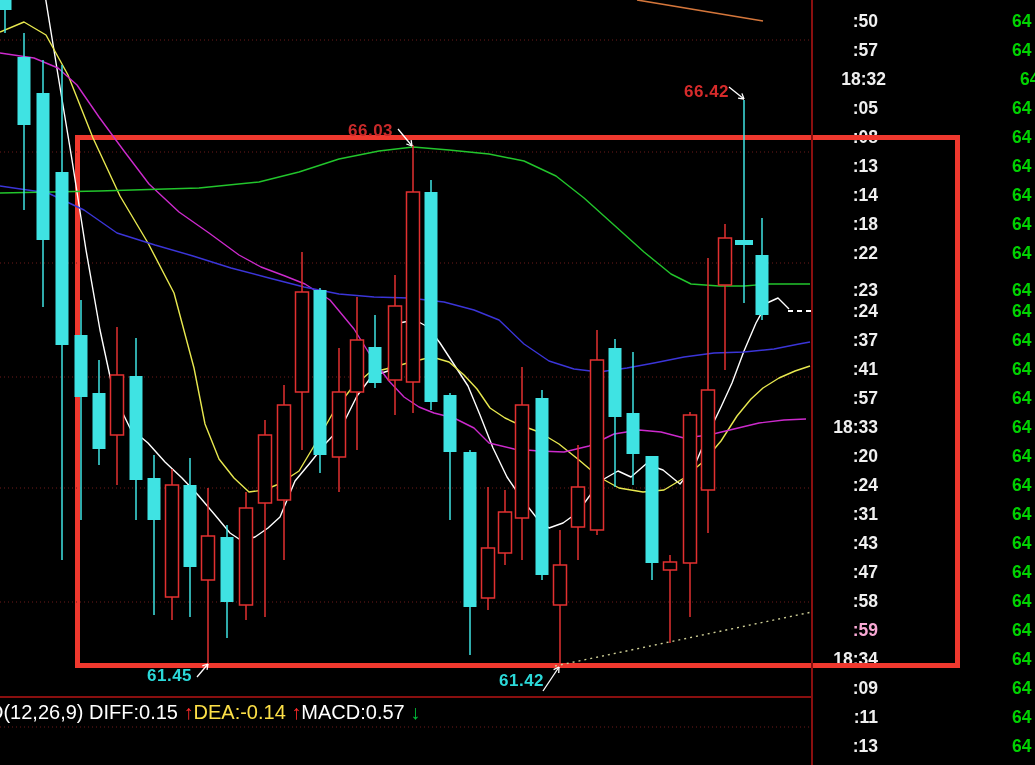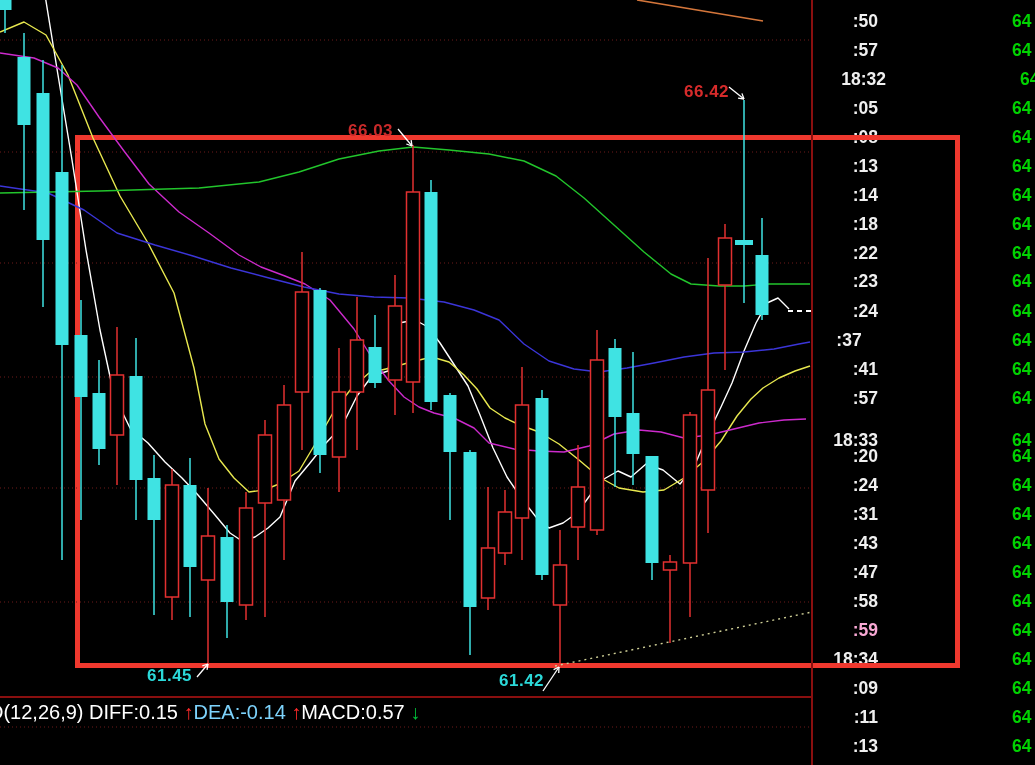--- a/index.html
+++ b/index.html
@@ -49,41 +49,41 @@
         <span class="tape-price" style="color: rgb(0, 211, 0);">64</span>
       </div>
       <div class="tape-row" style="top: 212px; left: 0px; width: 222px;">
         <span class="tape-time" style="color: rgb(240, 240, 240);">:18</span>
         <span class="tape-price" style="color: rgb(0, 211, 0);">64</span>
       </div>
       <div class="tape-row" style="top: 241px; left: 0px; width: 222px;">
         <span class="tape-time" style="color: rgb(240, 240, 240);">:22</span>
         <span class="tape-price" style="color: rgb(0, 211, 0);">64</span>
       </div>
-      <div class="tape-row" style="top: 269px; left: 0px; width: 198px;">
+      <div class="tape-row" style="top: 278px; left: 0px; width: 198px;">
         <span class="tape-time" style="color: rgb(240, 240, 240);">:23</span>
         <span class="tape-price" style="color: rgb(0, 211, 0);">64</span>
       </div>
       <div class="tape-row" style="top: 299px; left: 0px; width: 222px;">
         <span class="tape-time" style="color: rgb(240, 240, 240);">:24</span>
         <span class="tape-price" style="color: rgb(0, 211, 0);">64</span>
       </div>
       <div class="tape-row" style="top: 328px; left: 0px; width: 222px;">
-        <span class="tape-time" style="color: rgb(240, 240, 240); text-align: center;">:37</span>
+        <span class="tape-time" style="color: rgb(240, 240, 240);">:37</span>
         <span class="tape-price" style="color: rgb(0, 211, 0);">64</span>
       </div>
       <div class="tape-row" style="top: 357px; left: 0px; width: 222px;">
         <span class="tape-time" style="color: rgb(240, 240, 240);">:41</span>
         <span class="tape-price" style="color: rgb(0, 211, 0);">64</span>
       </div>
       <div class="tape-row" style="top: 386px; left: 0px; width: 222px;">
         <span class="tape-time" style="color: rgb(240, 240, 240);">:57</span>
         <span class="tape-price" style="color: rgb(0, 211, 0);">64</span>
       </div>
-      <div class="tape-row" style="top: 428px; left: 0px; width: 222px;">
+      <div class="tape-row" style="top: 415px; left: 0px; width: 222px;">
         <span class="tape-time" style="color: rgb(240, 240, 240);">18:33</span>
         <span class="tape-price" style="color: rgb(0, 211, 0);">64</span>
       </div>
       <div class="tape-row" style="top: 444px; left: 0px; width: 190px;">
         <span class="tape-time" style="color: rgb(240, 240, 240);">:20</span>
         <span class="tape-price" style="color: rgb(0, 211, 0);">64</span>
       </div>
       <div class="tape-row" style="top: 473px; left: 0px; width: 222px;">
         <span class="tape-time" style="color: rgb(240, 240, 240);">:24</span>
         <span class="tape-price" style="color: rgb(0, 211, 0);">64</span>
@@ -240,14 +240,14 @@
       <line x1="543" y1="691" x2="559" y2="667" stroke="#fff" stroke-width="1.3"></line>
       <line x1="559" y1="667" x2="558.721640251112" y2="672.993539509355" stroke="#fff" stroke-width="1.3"></line>
       <line x1="559" y1="667" x2="553.5745634332446" y2="669.56215496411" stroke="#fff" stroke-width="1.3"></line>
     </svg>
   <div id="labels-layer">
       <div class="price-label" style="left: 348px; top: 121px; color: rgb(201, 42, 42);">66.03</div>
       <div class="price-label" style="left: 684px; top: 82px; color: rgb(214, 43, 43);">66.42</div>
       <div class="price-label" style="left: 147px; top: 666px; color: rgb(43, 217, 217);">61.45</div>
       <div class="price-label" style="left: 499px; top: 671px; color: rgb(43, 217, 217);">61.42</div>
     </div>
-  <div id="indicator-bar"><span style="color: rgb(255, 255, 255);">D(12,26,9) DIFF:0.15 </span><span style="color: rgb(255, 42, 42);">↑</span><span style="color: #7dd3fc;">DEA:-0.14 </span><span style="color: rgb(255, 42, 42);">↑</span><span style="color: rgb(255, 255, 255);">MACD:0.57 </span><span style="color: rgb(0, 192, 58);">↓</span></div>
+  <div id="indicator-bar"><span style="color: rgb(255, 255, 255);">D(12,26,9) DIFF:0.15 </span><span style="color: rgb(255, 42, 42);">↑</span><span style="color: #fde047;">DEA:-0.14 </span><span style="color: rgb(255, 42, 42);">↑</span><span style="color: rgb(255, 255, 255);">MACD:0.57 </span><span style="color: rgb(0, 192, 58);">↓</span></div>
 </div>
 
 </body></html>

